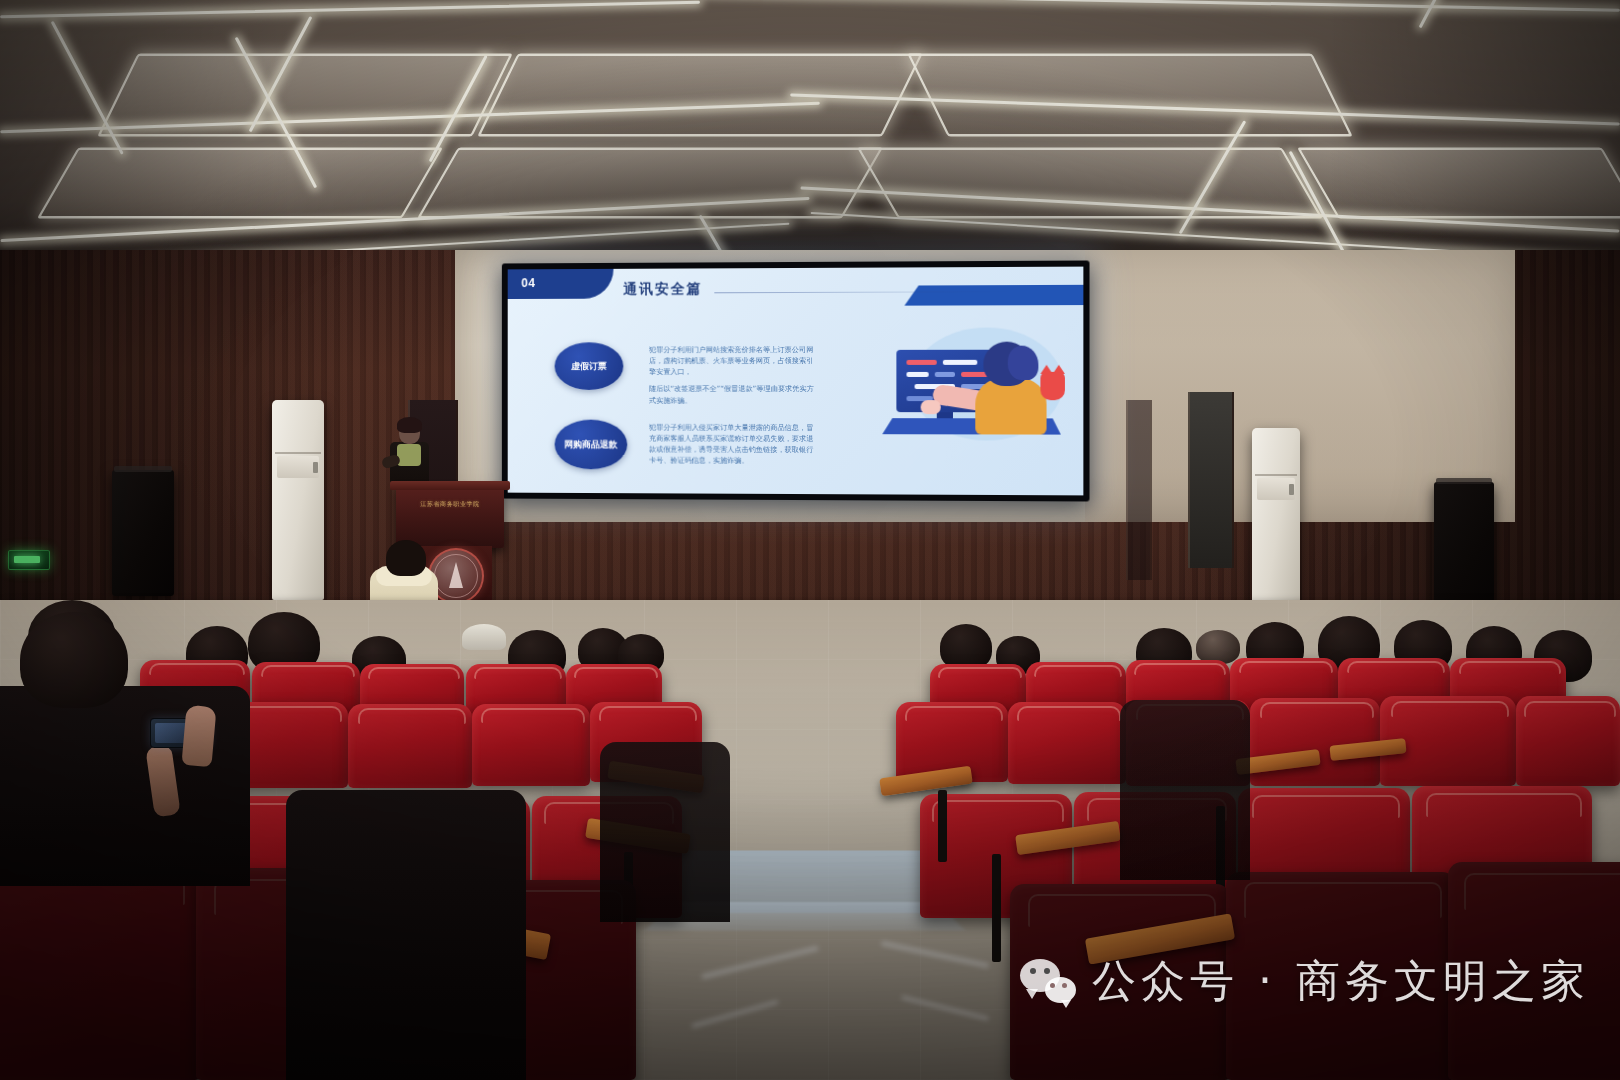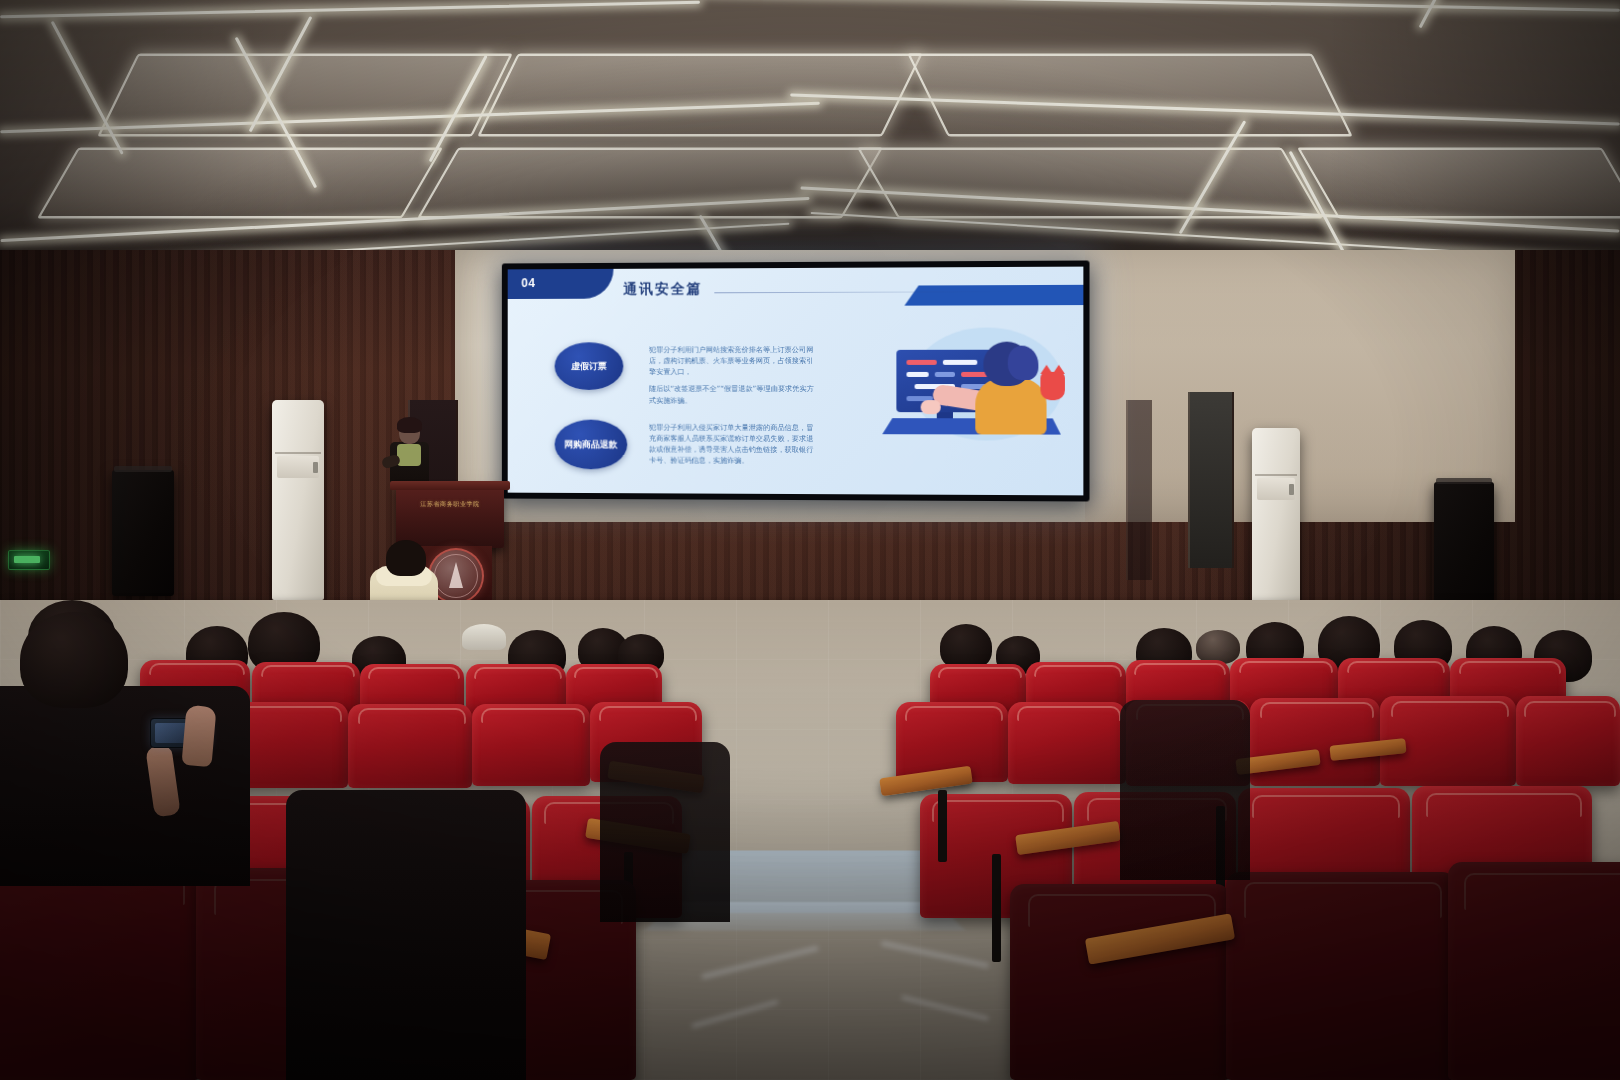--- a/index.html
+++ b/index.html
@@ -604,14 +604,25 @@
   <div class="shoulder" style="left:286px;top:790px;width:240px;height:290px;"></div>
   <div class="shoulder" style="left:600px;top:742px;width:130px;height:180px;opacity:.9;"></div>
   <div class="shoulder" style="left:1120px;top:700px;width:130px;height:180px;opacity:.85;"></div>
 
   <div class="arm-up"></div>
   <div class="phone"></div>
   <div class="hand-up"></div>
 
   <div class="fg-vignette"></div>
 
+  <div class="watermark">
+    <div class="wechat">
+      <div class="wc-big"></div>
+      <div class="wc-dot" style="left:10px;top:9px;"></div>
+      <div class="wc-dot" style="left:24px;top:9px;"></div>
+      <div class="wc-sm"></div>
+      <div class="wc-dot2" style="left:30px;top:24px;"></div>
+      <div class="wc-dot2" style="left:42px;top:24px;"></div>
+    </div>
+    <div class="wm-text">公众号 · 商务文明之家</div>
+  </div>
 
 </div>
 
 </body></html>

